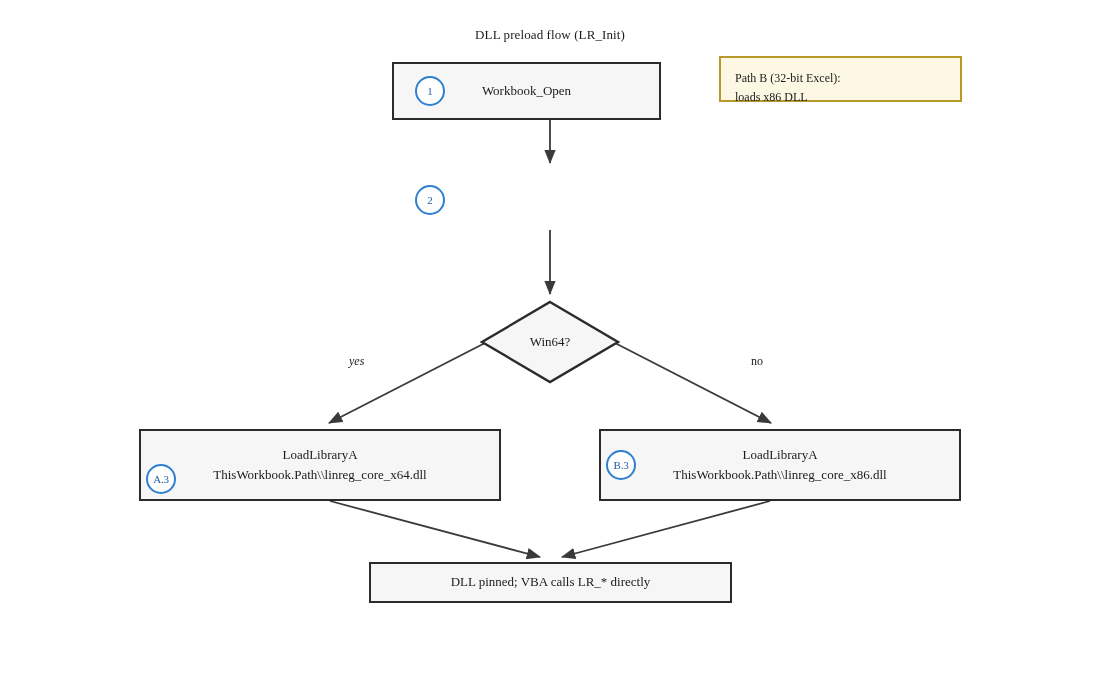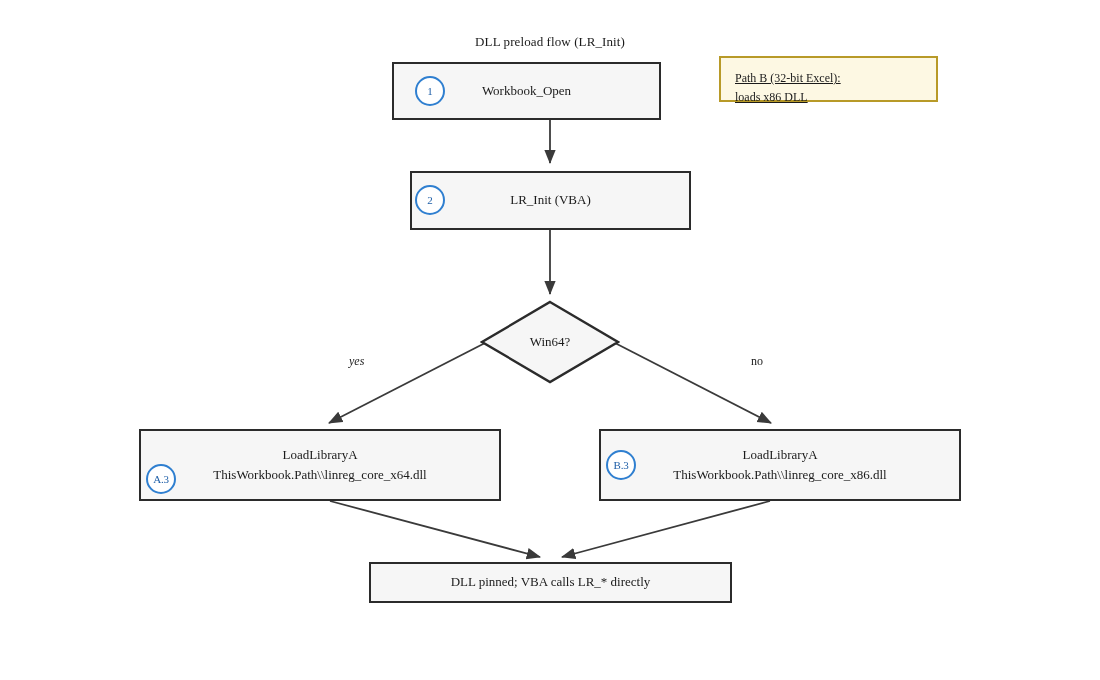--- a/index.html
+++ b/index.html
@@ -27,21 +27,21 @@
     top: 0;
     width: 1100px;
     height: 680px;
     pointer-events: none;
   }
 
   
   .diagram-title {
     position: absolute;
     left: 0;
-    top: 34px;
+    top: 27px;
     width: 1100px;
     text-align: center;
     font-size: 13px;
     color: #1a1a1a;
     letter-spacing: 0.1px;
   }
 
   
   .node {
     position: absolute;
@@ -152,31 +152,28 @@
     </g>
 
     <g>
       <line x1="770" y1="501" x2="562" y2="557" stroke="#3a3a3a" stroke-width="1.8" marker-end="url(#arrowhead)"></line>
     </g>
   </svg>
 
   <div class="diagram-title">DLL preload flow (LR_Init)</div>
 
 
-  <div class="note" style="left:719px; top:56px; width:219px; height:46px;text-decoration:underline;">Path B (32-bit Excel):
+  <div class="note" style="left:719px; top:56px; width:243px; height:46px;">Path B (32-bit Excel):
 loads x86 DLL</div>
 
   <div class="node" style="left:392px; top:62px; width:269px; height:58px;">
     <span class="node-label">Workbook_Open</span>
   </div>
   <div class="badge" style="left:415px; top:76px;">1</div>
 
-  <div class="node" style="left:410px; top:171px; width:281px; height:59px;">
-    <span class="node-label">LR_Init (VBA)</span>
-  </div>
   <div class="badge" style="left:415px; top:185px;">2</div>
 
   <div class="diamond-wrap" style="left:480px; top:300px; width:140px; height:84px;">
     <svg width="140" height="84" viewBox="0 0 140 84">
       <polygon points="70,2 138,42 70,82 2,42" fill="#f6f6f6" stroke="#2b2b2b" stroke-width="2.4" stroke-linejoin="miter"></polygon>
     </svg>
     <div class="diamond-label">Win64?</div>
   </div>
 
   <div class="edge-label" style="left:346px; top:354px;font-style:italic;">yes</div>

